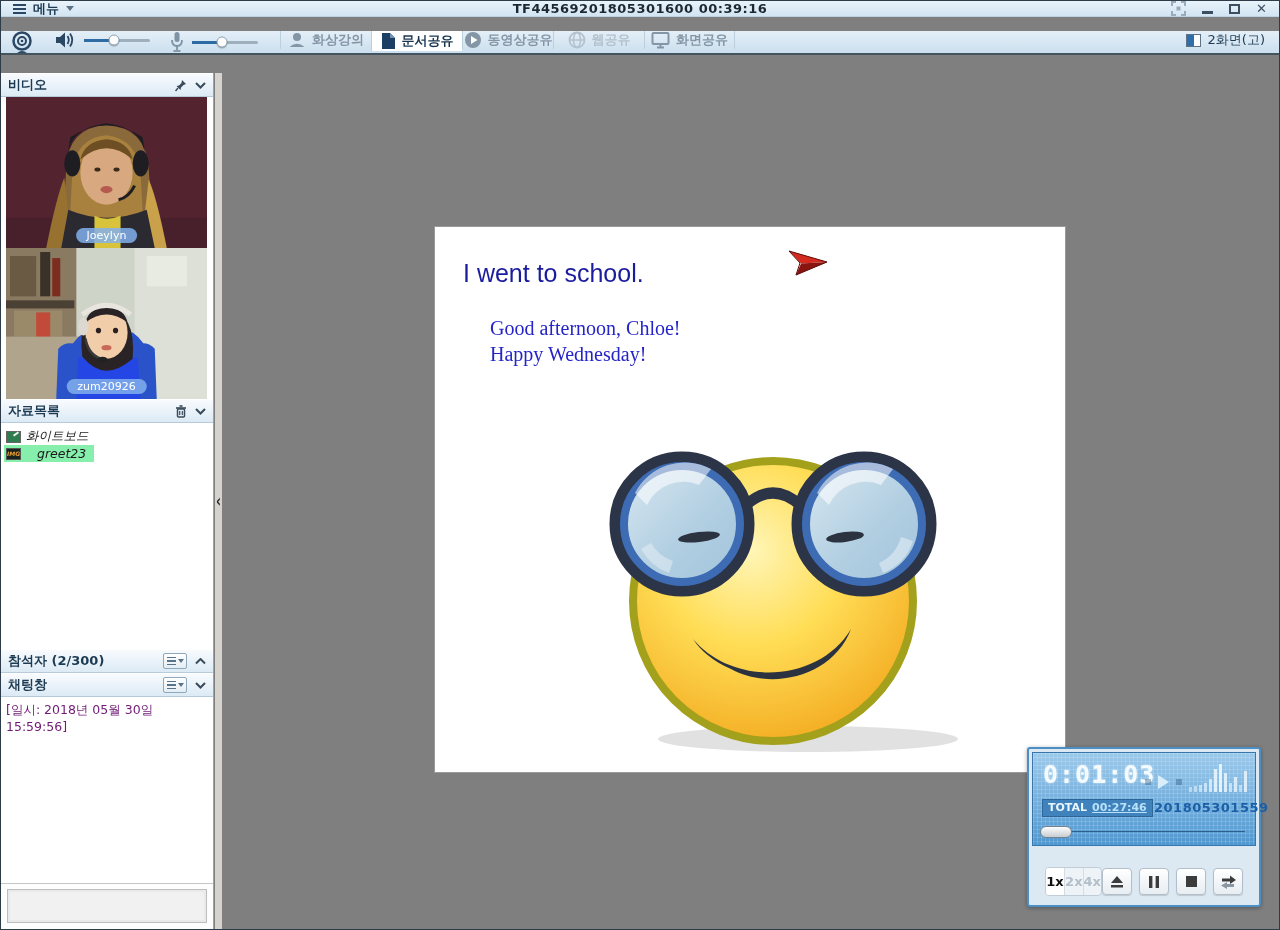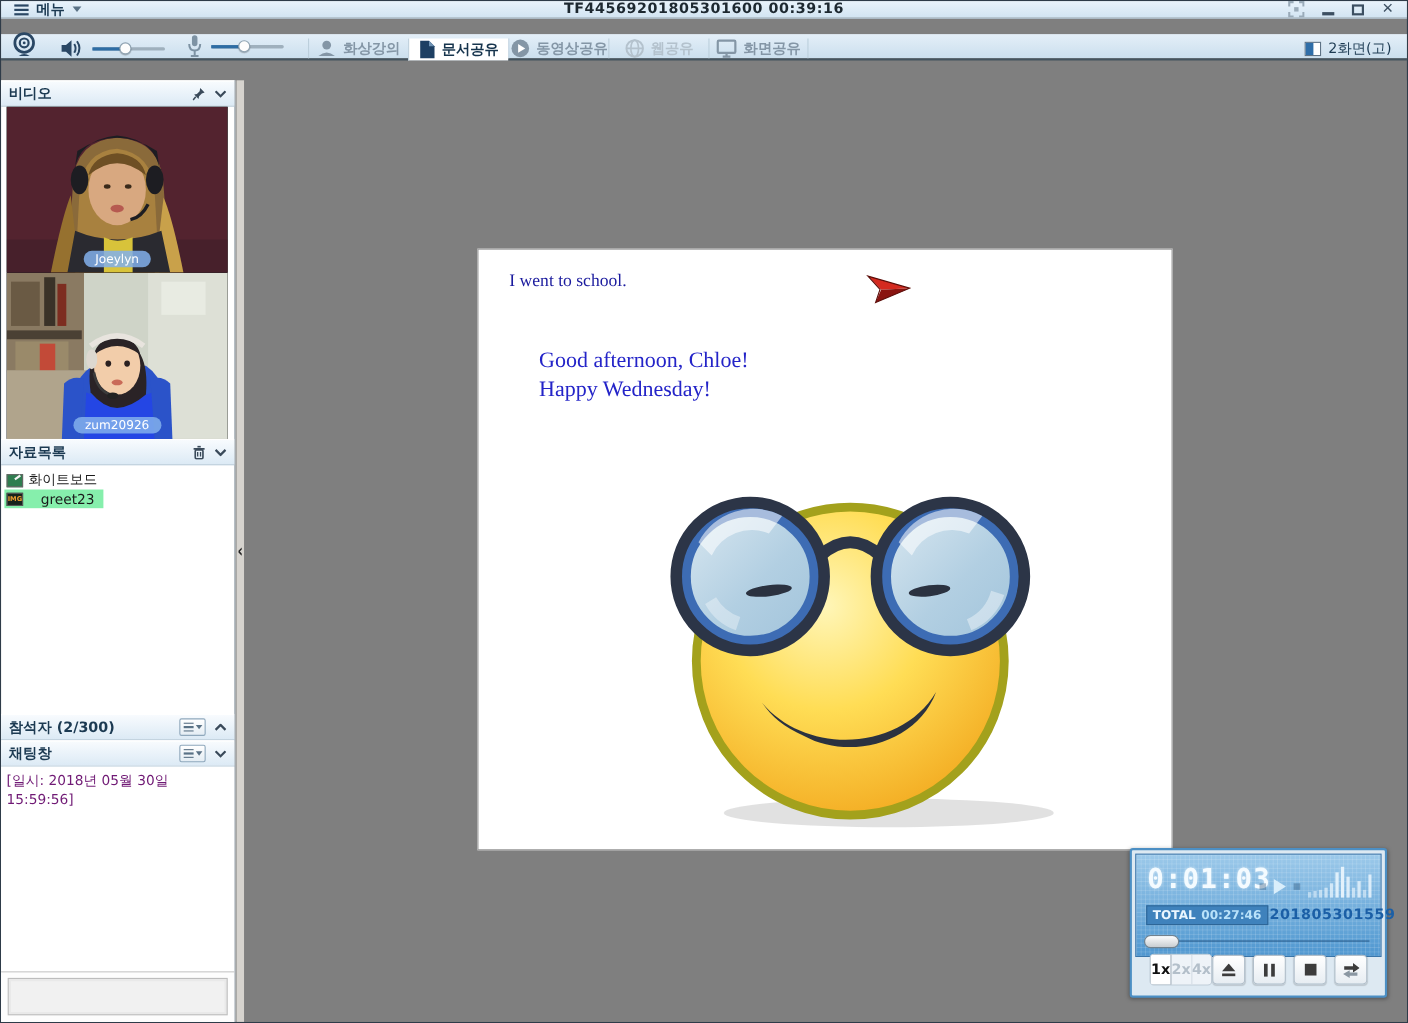--- a/index.html
+++ b/index.html
@@ -21,21 +21,21 @@
   .caret-down { width:0;height:0;border-left:4px solid transparent;border-right:4px solid transparent;border-top:5px solid #5a7286; }
   .titlebar-title { position:absolute; left:0; right:0; text-align:center; font-size:13px; font-weight:bold; color:#1d2830; letter-spacing:.5px; }
   .win-controls { margin-left:auto; display:flex; align-items:center; gap:16px; padding-right:12px; z-index:2; }
   .win-controls .wc { color:#3c4f61; font-size:13px; font-weight:bold; line-height:1; cursor:default; }
   .wc-min { width:11px; height:3px; background:#3c4f61; margin-top:8px; }
   .wc-max { width:11px; height:10px; border:2px solid #3c4f61; }
   
   .toolbar {
     position:absolute; left:0; top:30px; right:0; height:24px;
     background:linear-gradient(#e4eff8,#cbdfee);
-    border-bottom:2px solid #44545f; display:flex; align-items:flex-end;
+    border-bottom:2px solid #44545f; display:flex; align-items:flex-start;
   }
   .tb-group { display:flex; align-items:center; gap:8px; padding:0 10px; }
   .tb-sep { width:1px; background:#a9bccb; margin:9px 0; }
   .slider { position:relative; width:66px; height:3px; background:#9fb0bd; border-radius:2px; }
   .slider .fill { position:absolute; left:0; top:0; bottom:0; width:45%; background:#2e6da4; }
   .slider .thumb { position:absolute; left:45%; top:50%; transform:translate(-50%,-50%); width:11px; height:11px; border-radius:50%; background:#fdfdfd; border:1px solid #8fa3b2; box-shadow:0 1px 1px rgba(0,0,0,.25); }
   .tabs { display:flex; margin-left:12px; }
   .tab { width:91px; display:flex; align-items:center; justify-content:center; gap:6px; font-size:13px; font-weight:bold; color:#8496a6; border-left:1px solid #bccfdc; cursor:default; }
   .tab:last-child { border-right:1px solid #bccfdc; }
   .tab.active { background:#fff; color:#16344d; margin-bottom:-2px; z-index:1; }
@@ -45,52 +45,52 @@
   .split-icon i { display:block; width:7px; height:100%; background:#2f6ea8; }
   
   .sidebar { position:absolute; left:0; top:72px; width:213px; bottom:0; background:#fff; border-right:1px solid #98a3ab; display:flex; flex-direction:column; }
   .panel-header { flex:none; height:24px; background:linear-gradient(#f8fbfe,#dceaf5); border-top:1px solid #fff; border-bottom:1px solid #b7cad9; display:flex; align-items:center; padding:0 7px; color:#1c3a52; font-size:13px; font-weight:bold; }
   .ph-right { margin-left:auto; display:flex; align-items:center; gap:8px; }
   .chev { width:11px; height:7px; }
   .video-box { flex:none; height:151px; margin:0 6px 0 5px; position:relative; background:#000; overflow:hidden; }
   .video-box svg { display:block; width:100%; height:100%; }
   .name-pill { position:absolute; left:50%; bottom:5px; transform:translateX(-50%); background:rgba(130,176,236,.85); color:#fff; font-size:11px; padding:1px 11px; border-radius:9px; white-space:nowrap; }
   .materials { flex:none; height:226px; padding:5px 3px; overflow:hidden; }
-  .mat-item { display:flex; align-items:center; gap:5px; height:17px; font-size:12.5px; color:#1a1a1a; padding:0 2px; cursor:default; }
+  .mat-item { display:flex; align-items:center; gap:5px; height:17px; font-size:12.5px; color:#1a1a1a; padding:0 2px; cursor:default;font-style:italic; }
   .mat-item.selected { background:#86efac; width:max-content; padding-right:8px;gap:16px; }
   .mini-board { width:15px; height:12px; background:#2e7d4f; border:1px solid #666; position:relative; }
   .mini-board i { position:absolute; right:1px; top:1px; width:6px; height:2px; background:#f5f5f5; transform:rotate(-35deg); }
   .mini-img { width:15px; height:12px; background:#17231c; border:1px solid #555; color:#f0a030; font-size:6px; font-weight:bold; display:flex; align-items:center; justify-content:center; letter-spacing:0; }
   .list-btn { width:24px; height:16px; background:linear-gradient(#fff,#e4edf4); border:1px solid #8fa8bc; border-radius:2px; display:flex; align-items:center; justify-content:center; gap:2px; }
   .list-btn .lines { display:flex; flex-direction:column; gap:2px; }
   .list-btn .lines i { display:block; width:9px; height:1.5px; background:#5a7286; }
   .list-btn .c { width:0;height:0;border-left:3px solid transparent;border-right:3px solid transparent;border-top:4px solid #5a7286; }
   .chat-area { flex:1; background:#fff; overflow:hidden; }
   .chat-msg { color:#701a75; font-size:12.5px; padding:5px 5px; }
   .chat-input-wrap { flex:none; height:46px; padding:5px 6px 6px 6px; border-top:1px solid #c6c6c6; background:#fdfdfd; }
   .chat-input { width:100%; height:100%; background:#f1f1f1; border:1px solid #bdbdbd; box-shadow:inset 0 0 0 2px #e9e9e9; }
   .collapse-strip { position:absolute; left:214px; top:72px; width:7px; bottom:0; background:#d6d3ce; display:flex; align-items:center; justify-content:center; }
   .collapse-strip span { color:#222; font-size:12px; font-weight:bold; transform:scaleY(1.4); cursor:default; }
   
   .main { position:absolute; left:221px; top:72px; right:0; bottom:0; background:#7f7f7f; }
   .whiteboard { position:absolute; left:212px; top:153px; width:632px; height:547px; background:#fff; border:1px solid #9a9a9a; }
-  .wb-line1 { position:absolute; left:28px; top:20px; font-family:Liberation Serif, serif; font-size:16px; color:#1b1b9e; }
+  .wb-line1 { position:absolute; left:28px; top:32px; font-family:Liberation Sans, sans-serif; font-size:25px; color:#1b1b9e; }
   .wb-greet { position:absolute; left:55px; top:88px; font-family:"Liberation Serif", serif; font-size:20px; line-height:26px; color:#2424c8; }
   .wb-arrow { position:absolute; left:352px; top:22px; }
   .smiley { position:absolute; left:148px; top:194px; width:414px; height:336px; }
   
-  .player { position:absolute; right:18px; bottom:22px; width:234px; height:136px; background:#dde9f2; border:2px solid #4c8fc4; border-radius:3px; box-shadow:0 1px 4px rgba(0,0,0,.35);margin-top:46px; }
+  .player { position:absolute; right:18px; bottom:22px; width:234px; height:160px; background:#dde9f2; border:2px solid #4c8fc4; border-radius:3px; box-shadow:0 1px 4px rgba(0,0,0,.35);margin-top:46px; }
   .lcd { position:relative; height:94px; margin:3px 3px 0 3px; border:1px solid #3a76ab; background:linear-gradient(rgba(255,255,255,.14) 1px, transparent 1px), linear-gradient(90deg, rgba(255,255,255,.14) 1px, transparent 1px), linear-gradient(#9cc9ea,#4f97d0); background-size:4px 4px, 4px 4px, 100% 100%; }
   .lcd-clock { position:absolute; left:10px; top:7px; font-family:"DejaVu Sans Mono", monospace; font-size:25px; font-weight:bold; color:#f4fbff; text-shadow:0 0 3px rgba(255,255,255,.6); letter-spacing:1px; }
   .lcd-play { position:absolute; left:112px; top:22px; display:flex; align-items:center; gap:7px; }
   .lcd-play .sq { width:6px; height:6px; background:rgba(25,70,110,.35); }
   .lcd-play .tri { width:0; height:0; border-top:7px solid transparent; border-bottom:7px solid transparent; border-left:11px solid #d9eefb; }
   .lcd-eq { position:absolute; right:8px; top:10px; }
   .total-badge { position:absolute; left:9px; top:46px; background:#3f82bc; border:1px solid #2d6698; padding:1px 5px 2px 5px; font-size:11px; font-weight:bold; color:#eaf6ff; display:flex; gap:5px; }
-  .total-badge .t2 { color:#b9e2fa; }
+  .total-badge .t2 { color:#b9e2fa;text-decoration:underline; }
   .session-id { position:absolute; left:121px; top:47px; color:#1b5fa6; font-size:13px; font-weight:bold; letter-spacing:.5px; }
   .lcd-track { position:absolute; left:10px; right:10px; bottom:13px; height:1px; background:#2c5f8e; }
   .lcd-thumb { position:absolute; left:7px; bottom:7px; width:32px; height:12px; border-radius:7px; background:linear-gradient(#fdfdfd,#c8cdd1); border:1px solid #72828e; }
   .controls { position:absolute; left:0; right:0; bottom:0; height:47px; display:flex; align-items:center; padding:0 16px; }
   .speed-group { display:flex; border:1px solid #c0cdd8; background:#eef3f8; border-radius:4px; overflow:hidden; }
   .speed { width:28px; height:27px; display:flex; align-items:center; justify-content:center; font-size:13px; font-weight:bold; color:#b3bfca; border-left:1px solid #d4dde5; cursor:default; }
   .speed:first-child { border-left:none; }
   .speed.active { background:#fff; color:#111; outline:1px solid #8a97a2; }
   .btn-group { margin-left:auto; display:flex; gap:7px; }
   .pbtn { width:30px; height:27px; background:linear-gradient(#ffffff,#e7edf2); border:1px solid #b2bfca; border-radius:4px; display:flex; align-items:center; justify-content:center; box-shadow:0 1px 1px rgba(0,0,0,.15); cursor:default; }

